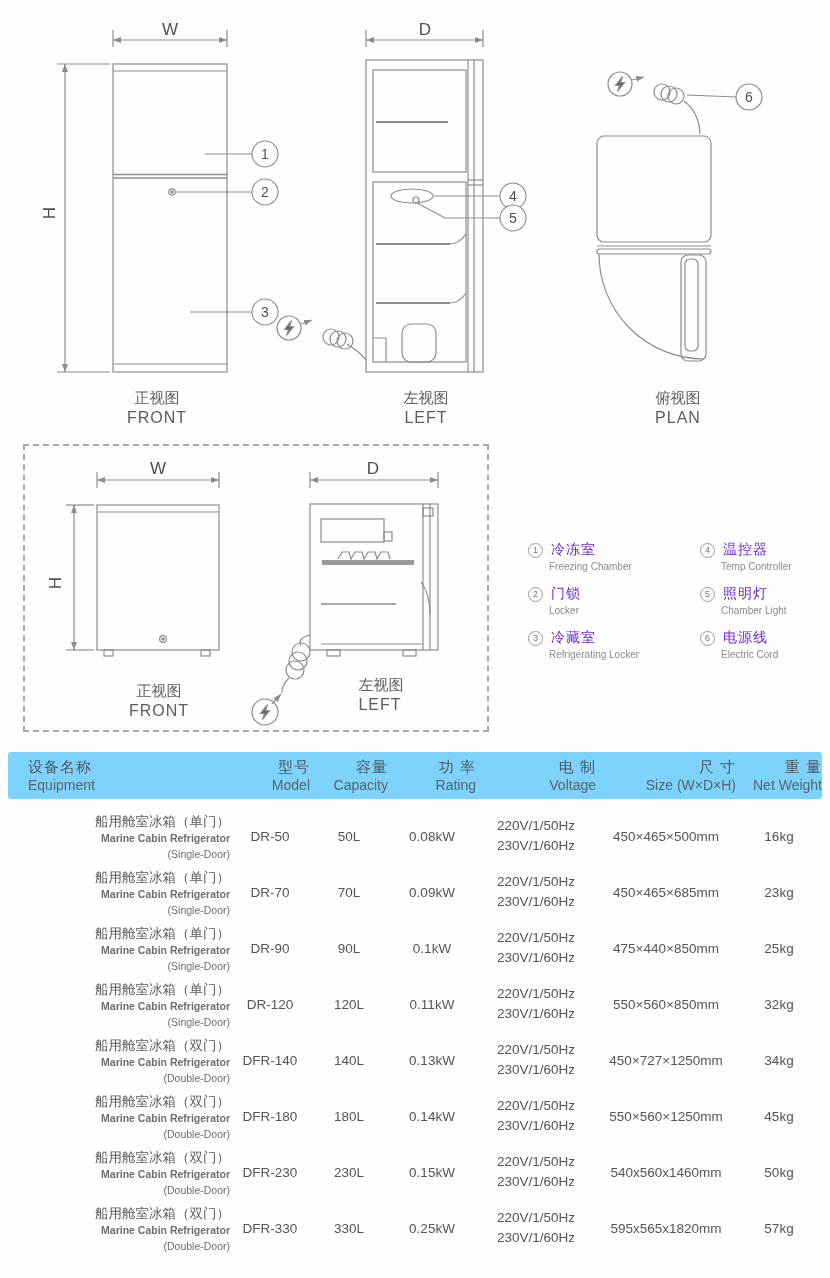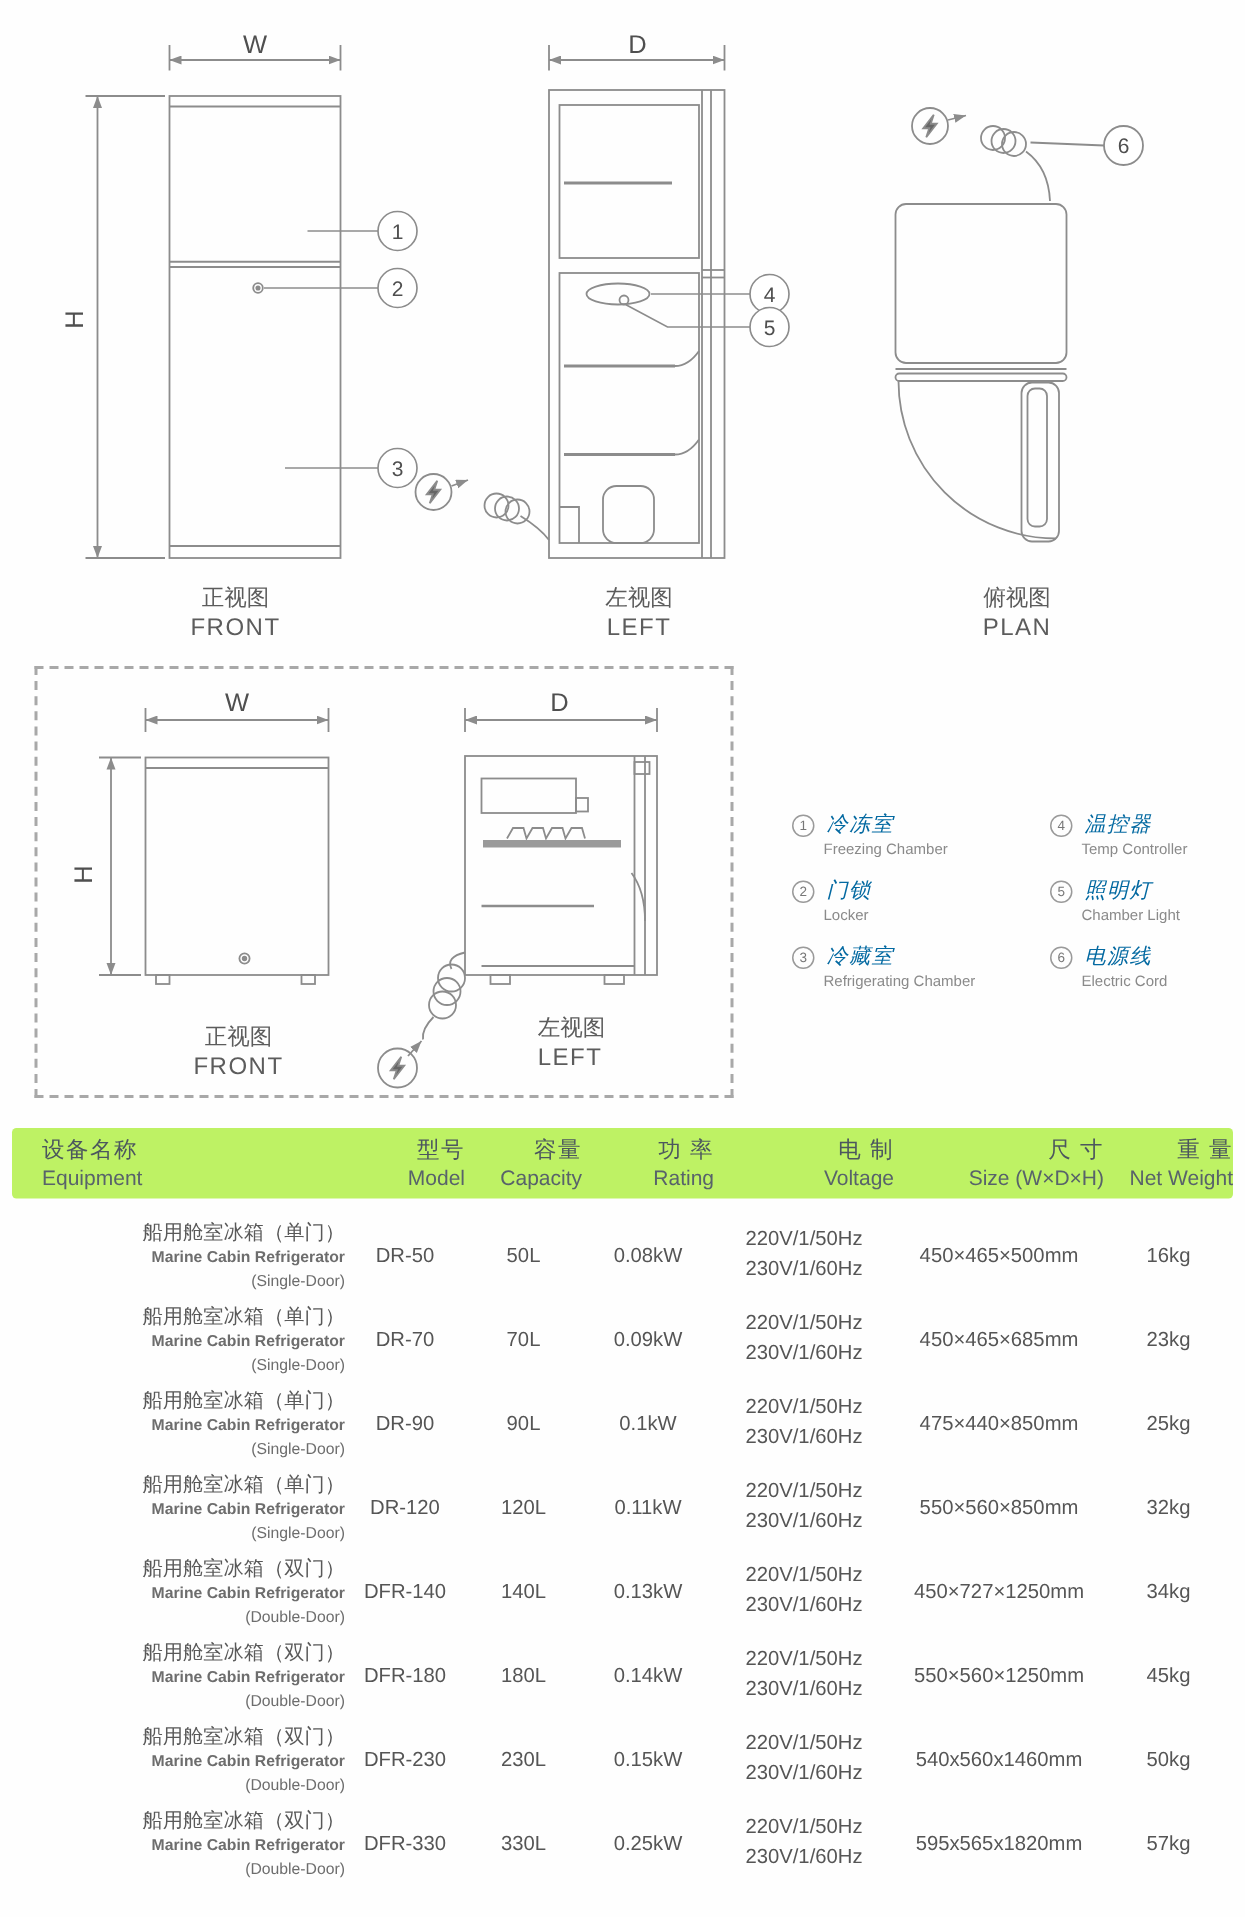--- a/index.html
+++ b/index.html
@@ -19,27 +19,27 @@
   .view-en{fill:#5c5c5c;font-size:16px;text-anchor:middle;letter-spacing:1px;}
 
   
   .legend{position:absolute;left:528px;top:541px;display:flex;}
   .lcol{display:flex;flex-direction:column;gap:13px;}
   .lcol1{width:172px;}
   .lcol2{width:150px;}
   .litem .l-top{display:flex;align-items:center;gap:8px;}
   .lnum{flex:0 0 auto;width:13px;height:13px;border:1px solid #9a9a9a;border-radius:50%;
         font-size:9px;color:#777;display:flex;align-items:center;justify-content:center;}
-  .lzh{font-size:14px;color:#0369a1;letter-spacing:1px;font-style:italic;}
+  .lzh{font-size:14px;color:#6d28d9;letter-spacing:1px;}
   .len{font-size:10px;color:#8a8a8a;margin-left:21px;margin-top:2px;}
 
   
   .spec-table{position:absolute;left:8px;top:752px;width:814px;}
   .thead,.trow{display:grid;grid-template-columns:222px 80px 78px 88px 120px 140px 86px;}
-  .thead{height:47px;background:#bef264;border-radius:3px;align-items:center;}
+  .thead{height:47px;background:#7dd3fc;border-radius:3px;align-items:center;}
   .hc{text-align:right;line-height:1.3;}
   .hc.equip{text-align:left;padding-left:20px;}
   .hzh{font-size:15px;color:#4c575e;letter-spacing:1px;}
   .hen{font-size:14px;color:#58636a;}
   .tbody{margin-top:9px;}
   .trow{height:56px;align-items:center;}
   .c{text-align:center;font-size:13.5px;color:#555;}
   .c.equip{text-align:right;padding-left:20px;}
   .equip .zh{font-size:13.5px;color:#595959;}
   .equip .en{font-size:10.5px;color:#6d6d6d;margin-top:1px;font-weight:bold;}
@@ -237,21 +237,21 @@
           <span class="lnum">2</span>
           <span class="lzh">门锁</span>
         </div>
       <div class="len">Locker</div>
     </div>
     <div class="litem">
       <div class="l-top">
           <span class="lnum">3</span>
           <span class="lzh">冷藏室</span>
         </div>
-      <div class="len">Refrigerating Chamber</div>
+      <div class="len">Refrigerating Locker</div>
     </div>
   </div>
   <div class="lcol lcol2">
     <div class="litem">
       <div class="l-top">
           <span class="lnum">4</span>
           <span class="lzh">温控器</span>
         </div>
       <div class="len">Temp Controller</div>
     </div>

